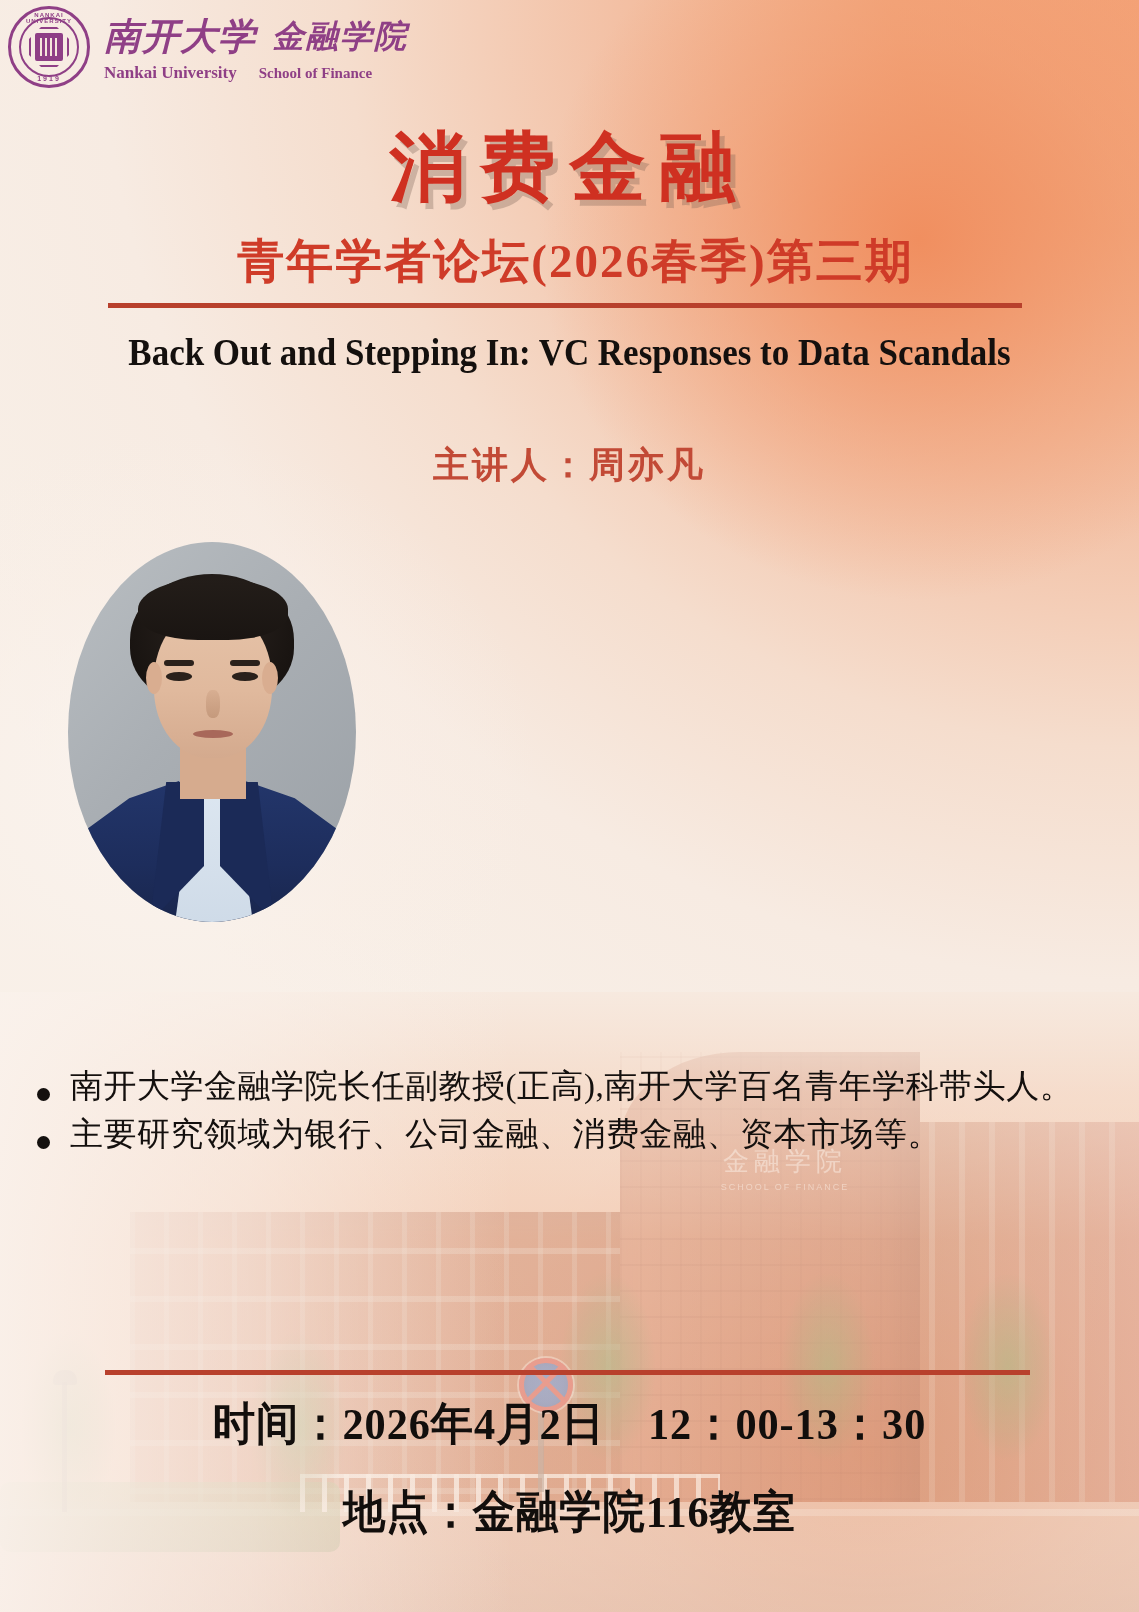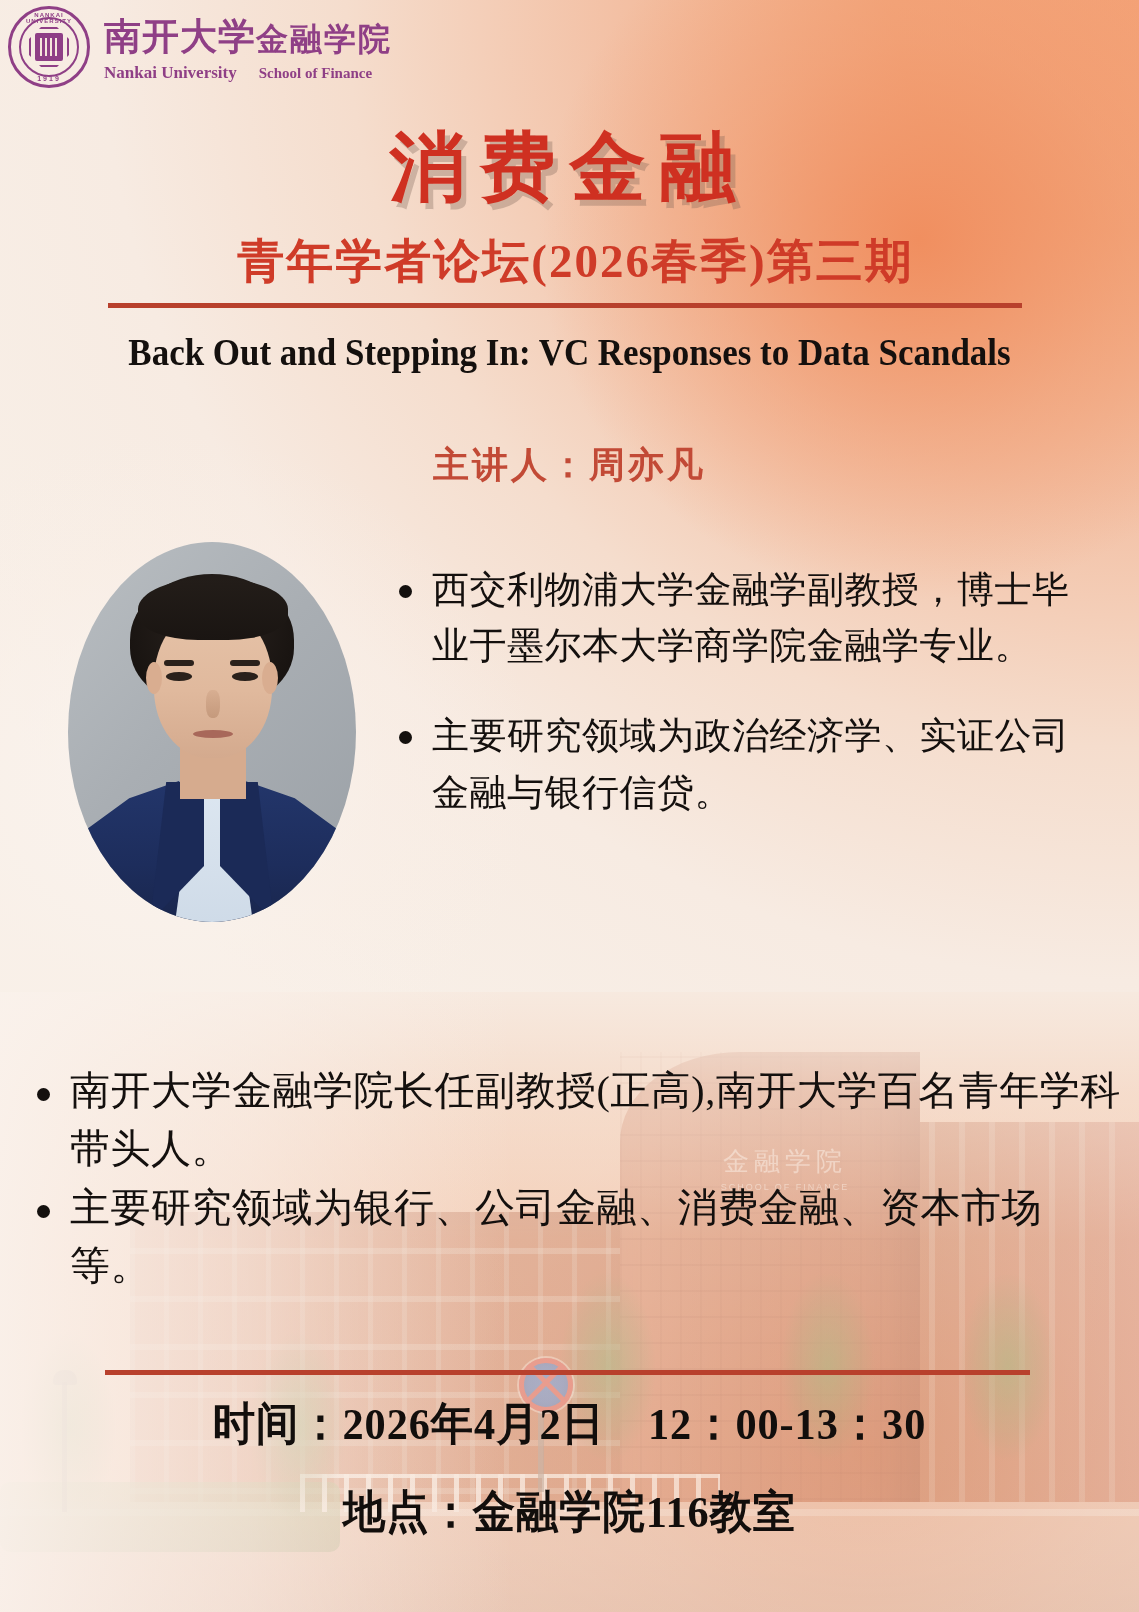--- a/index.html
+++ b/index.html
@@ -79,22 +79,22 @@
   .seal .oct{position:absolute;inset:18px;border:2px solid #8f3f86;
     clip-path:polygon(30% 0,70% 0,100% 30%,100% 70%,70% 100%,30% 100%,0 70%,0 30%);}
   .seal .glyph{position:absolute;inset:24px;border:2px solid #8f3f86;background:#8f3f86;border-radius:2px;}
   .seal .glyph:after{content:"";position:absolute;inset:3px;
     background:repeating-linear-gradient(90deg,#f6e7dc 0 2px, #8f3f86 2px 5px),
                repeating-linear-gradient(0deg,#f6e7dc 0 2px, rgba(0,0,0,0) 2px 6px);}
   .seal .topTxt,.seal .botTxt{position:absolute;left:0;right:0;text-align:center;color:#8f3f86;
     font-family:"Liberation Sans",sans-serif;font-size:6px;letter-spacing:1px;font-weight:bold;}
   .seal .topTxt{top:3px;} .seal .botTxt{bottom:3px;font-size:7px;letter-spacing:2px;}
   #logo .words{display:flex;flex-direction:column;gap:1px;}
-  #logo .cnrow{display:flex;align-items:flex-end;color:#8f3f86;
-    font-family:"Liberation Serif",serif;font-size:37px;font-weight:bold;letter-spacing:1px;}
+  #logo .cnrow{display:flex;align-items:center;gap:16px;color:#8f3f86;
+    font-family:"Liberation Serif",serif;font-size:37px;font-weight:bold;letter-spacing:1px;font-style:italic;}
   #logo .cnrow .c2{font-size:32px;letter-spacing:2px;}
   #logo .enrow{display:flex;align-items:baseline;gap:22px;color:#8f3f86;
     font-family:"Liberation Serif",serif;font-size:17px;font-weight:bold;}
   #logo .enrow .e2{font-size:15px;}
 
   
   #mainTitle{position:absolute;left:0;right:0;top:117px;text-align:center;
     font-family:"Liberation Serif",serif;font-weight:bold;font-size:76px;letter-spacing:14px;
     color:#cf3021;text-shadow:5px 6px 0 rgba(120,95,85,.32);}
   #subTitle{position:absolute;left:0;right:0;top:230px;text-align:center;
@@ -137,21 +137,21 @@
   #portrait .lapelL{left:82px;clip-path:polygon(100% 0,100% 60%,0 100%,30% 0);}
   #portrait .lapelR{right:82px;clip-path:polygon(0 0,0 60%,100% 100%,70% 0);}
 
   .bioList{position:absolute;list-style:none;margin:0;padding:0;}
   .bioList li{position:relative;padding-left:48px;color:#14100e;
     font-family:"Liberation Serif",serif;font-size:37px;line-height:1.52;letter-spacing:.5px;}
   .bioList li:before{content:"";position:absolute;left:15px;top:23px;width:13px;height:13px;border-radius:50%;background:#14100e;}
   #speakerBio{left:384px;top:562px;width:715px;}
   #speakerBio li+li{margin-top:34px;}
   #commentBio{left:22px;top:1062px;width:1100px;}
-  #commentBio li{font-size:40px;line-height:1.46;}
+  #commentBio li{font-size:33px;line-height:1.46;}
   #commentBio li:before{top:26px;}
 
   #rule2{position:absolute;left:105px;top:1370px;width:925px;height:5px;background:#b8402c;}
   .footLine{position:absolute;left:0;right:0;text-align:center;color:#120e0c;
     font-family:"Liberation Serif",serif;font-weight:bold;font-size:45px;letter-spacing:1px;
     transform:scaleX(.94);transform-origin:center;}
   #timeLine{top:1394px;}
   #placeLine{top:1482px;}
 </style>
 </head>
@@ -228,24 +228,20 @@
     <div class="earR"></div>
     <div class="hairfront"></div>
     <div class="browL"></div>
     <div class="browR"></div>
     <div class="eyeL"></div>
     <div class="eyeR"></div>
     <div class="nose"></div>
     <div class="mouth"></div>
   </div>
 
-  <ul id="speakerBio" class="bioList">
-    <li>西交利物浦大学金融学副教授，博士毕业于墨尔本大学商学院金融学专业。</li>
-    <li>主要研究领域为政治经济学、实证公司金融与银行信贷。</li>
-  </ul>
 
   <ul id="commentBio" class="bioList">
     <li>南开大学金融学院长任副教授(正高),南开大学百名青年学科带头人。</li>
     <li>主要研究领域为银行、公司金融、消费金融、资本市场等。</li>
   </ul>
 
   <div id="rule2"></div>
   <div id="timeLine" class="footLine">时间：2026年4月2日　12：00-13：30</div>
   <div id="placeLine" class="footLine">地点：金融学院116教室</div>
 

